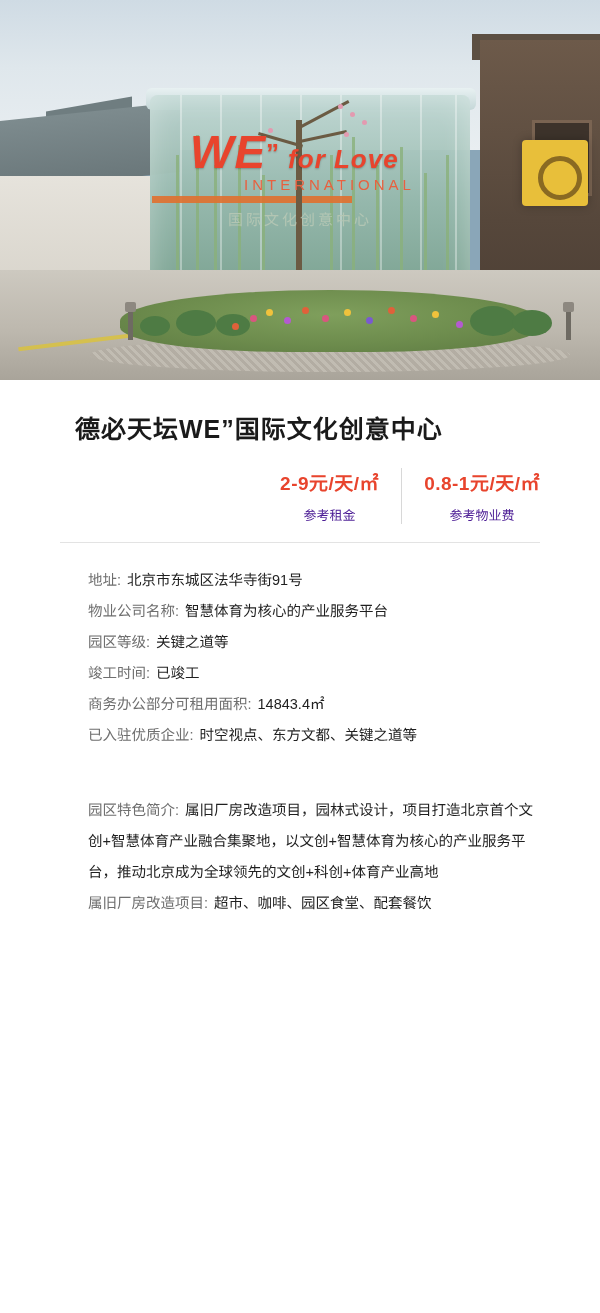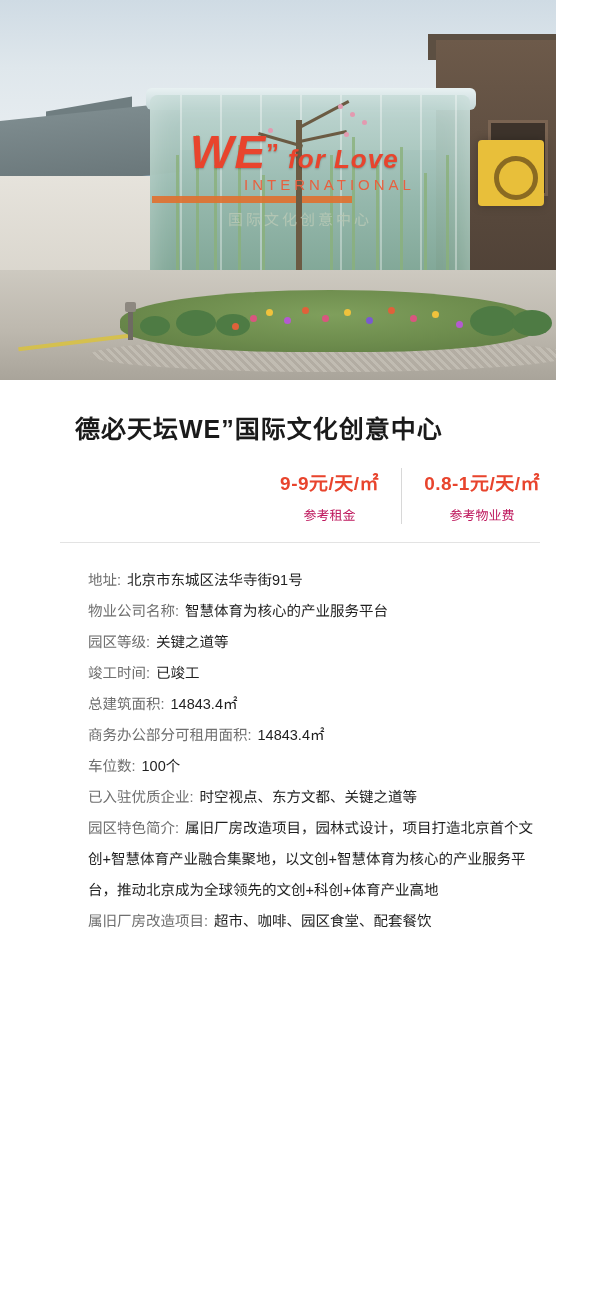--- a/index.html
+++ b/index.html
@@ -11,21 +11,21 @@
     width: 600px;
     height: 1313px;
     font-family: "Liberation Sans", "DejaVu Sans", sans-serif;
     color: #333333;
     overflow: hidden;
   }
 
   
   .hero {
     position: relative;
-    width: 556px;
+    width: 600px;
     height: 380px;
     overflow: hidden;
     background: #8aa6b8;
   }
   .sky {
     position: absolute;
     left: 0; top: 0;
     width: 600px; height: 150px;
     background: linear-gradient(180deg, #cfdbe4 0%, #dfe7ec 45%, #e9eef1 100%);
   }
@@ -259,21 +259,21 @@
   .price-block.divider {
     border-left: 1px solid #d8d8d8;
   }
   .price-val {
     color: #e8442d;
     font-size: 19px;
     font-weight: bold;
     letter-spacing: .5px;
   }
   .price-label {
-    color: #be185d;
+    color: #4c1d95;
     font-size: 13px;
     margin-top: 10px;
   }
   .rule {
     margin: 18px 60px 0 60px;
     height: 1px;
     background: #e3e3e3;
   }
   .info-list {
     padding: 22px 60px 0 88px;
@@ -288,20 +288,21 @@
   }
   .info-row .v {
     color: #1f1f1f;
     margin-left: 6px;
   }
   .info-row.block-text .v {
     color: #1f1f1f;
   }
   .info-row.block-text {
     line-height: 31px;
+    margin-top: 44px;
   }
 </style>
 </head>
 <body>
 
 <div class="hero">
   <div class="sky"></div>
   <div class="bldg-right-roof"></div>
   <div class="bldg-right"></div>
   <div class="bldg-right-win"></div>
@@ -381,21 +382,21 @@
   <div class="lamp" style="left:128px"></div>
   <div class="lamp" style="left:566px"></div>
 </div>
 
 <div class="card">
 
   <div class="title">德必天坛WE”国际文化创意中心</div>
 
   <div class="price-row">
     <div class="price-block">
-      <div class="price-val">9-9元/天/㎡</div>
+      <div class="price-val">2-9元/天/㎡</div>
       <div class="price-label">参考租金</div>
     </div>
     <div class="price-block divider">
       <div class="price-val">0.8-1元/天/㎡</div>
       <div class="price-label">参考物业费</div>
     </div>
   </div>
 
   <div class="rule"></div>
 
@@ -406,27 +407,21 @@
     <div class="info-row">
       <span class="k">物业公司名称:</span><span class="v">智慧体育为核心的产业服务平台</span>
     </div>
     <div class="info-row">
       <span class="k">园区等级:</span><span class="v">关键之道等</span>
     </div>
     <div class="info-row">
       <span class="k">竣工时间:</span><span class="v">已竣工</span>
     </div>
     <div class="info-row">
-      <span class="k">总建筑面积:</span><span class="v">14843.4㎡</span>
-    </div>
-    <div class="info-row">
       <span class="k">商务办公部分可租用面积:</span><span class="v">14843.4㎡</span>
-    </div>
-    <div class="info-row">
-      <span class="k">车位数:</span><span class="v">100个</span>
     </div>
     <div class="info-row">
       <span class="k">已入驻优质企业:</span><span class="v">时空视点、东方文都、关键之道等</span>
     </div>
     <div class="info-row block-text">
       <span class="k">园区特色简介:</span><span class="v">属旧厂房改造项目，园林式设计，项目打造北京首个文创+智慧体育产业融合集聚地，以文创+智慧体育为核心的产业服务平台，推动北京成为全球领先的文创+科创+体育产业高地</span>
     </div>
     <div class="info-row">
       <span class="k">属旧厂房改造项目:</span><span class="v">超市、咖啡、园区食堂、配套餐饮</span>
     </div>

